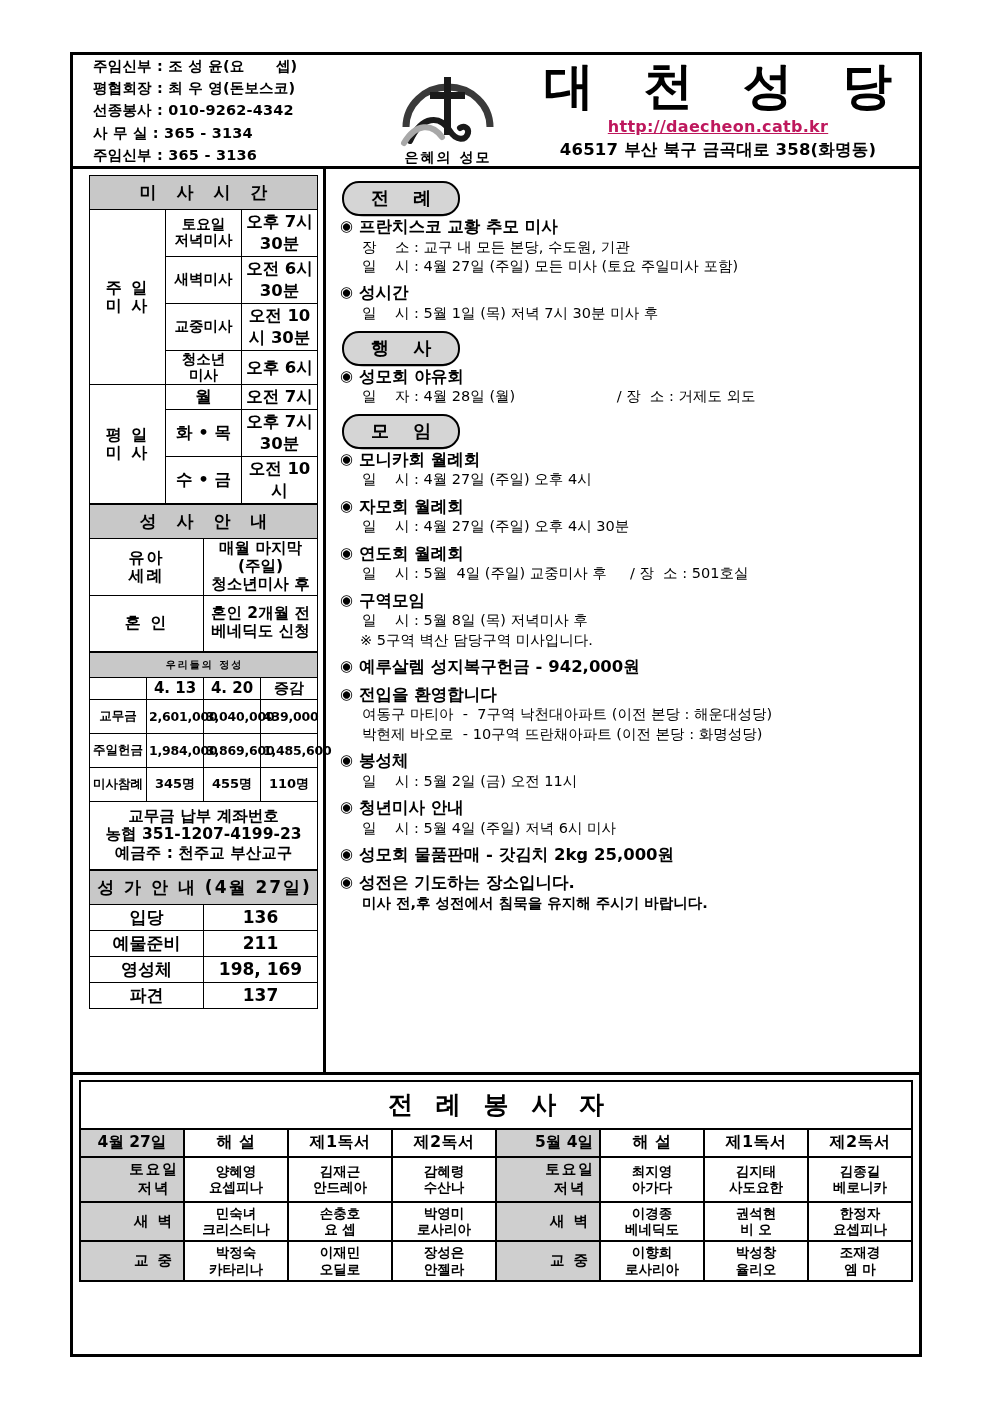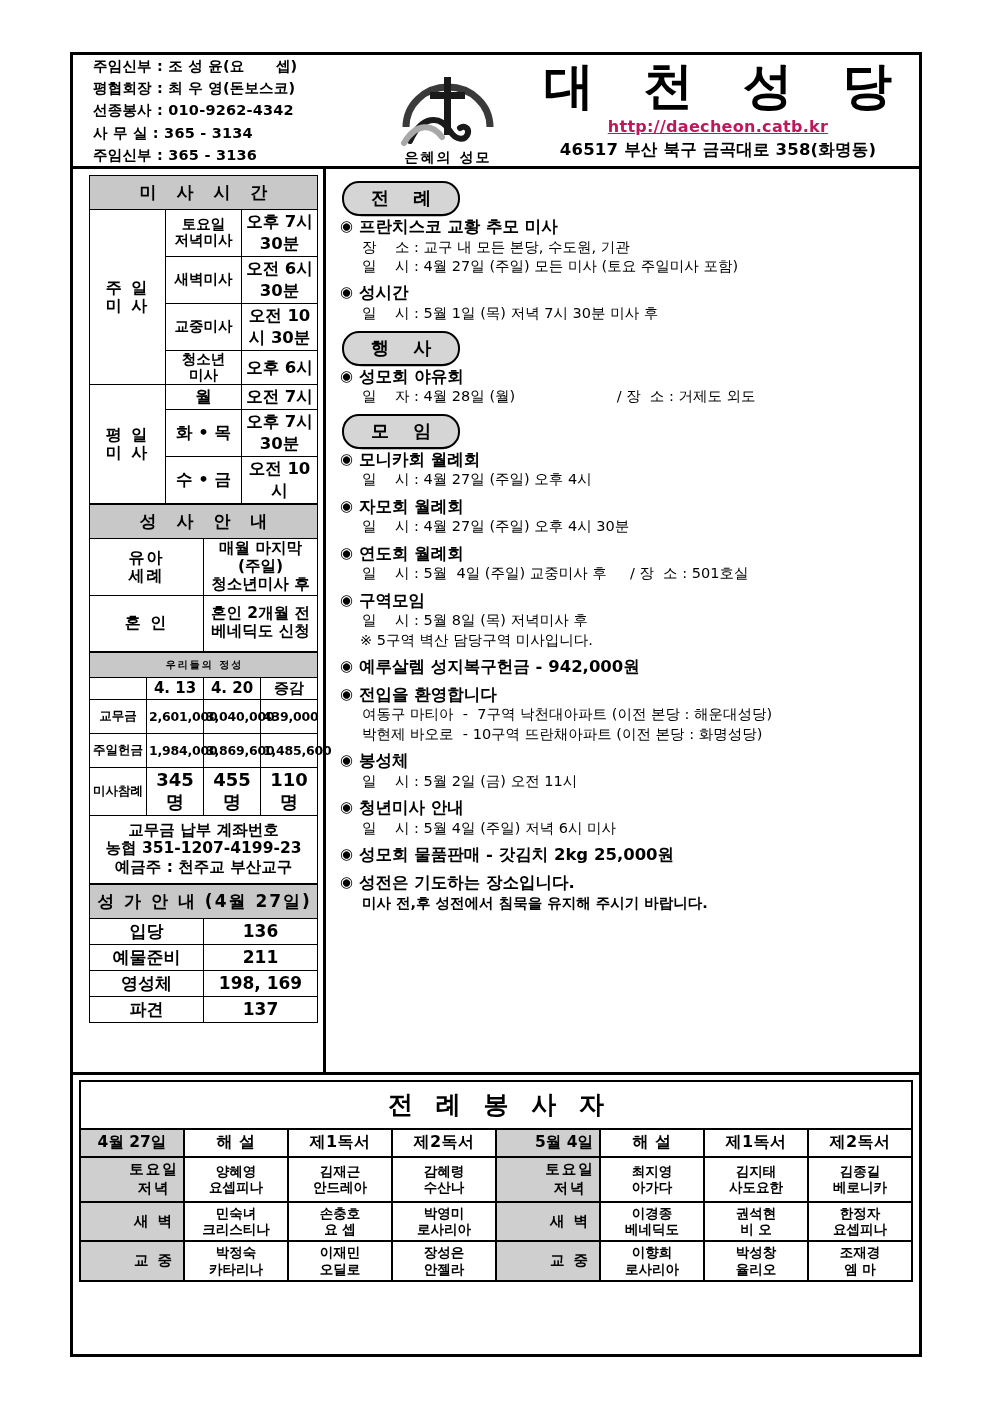--- a/index.html
+++ b/index.html
@@ -130,21 +130,21 @@
     line-height: 1.12;
   }
   .mini { font-size: 14.5px; line-height: 1.08; }
   .timeval { font-size: 16.5px; }
   .two-line { font-size: 15.5px; line-height: 1.15; }
 
   
   .offer td { font-size: 10px; }
   .offer .hd { font-size: 15px; }
   .offer .lbl { font-size: 12.5px; }
-  .offer .big { font-size: 18px; margin-left: 28px; }
+  .offer .big { font-size: 13px; margin-left: 28px; }
   .offer .num { font-size: 12.5px; letter-spacing: -0.2px; }
 
   .acct {
     border: 1.6px solid #000;
     border-top: none;
     text-align: center;
     font-size: 15.5px;
     font-weight: bold;
     line-height: 1.2;
     padding: 5px 0 6px;

